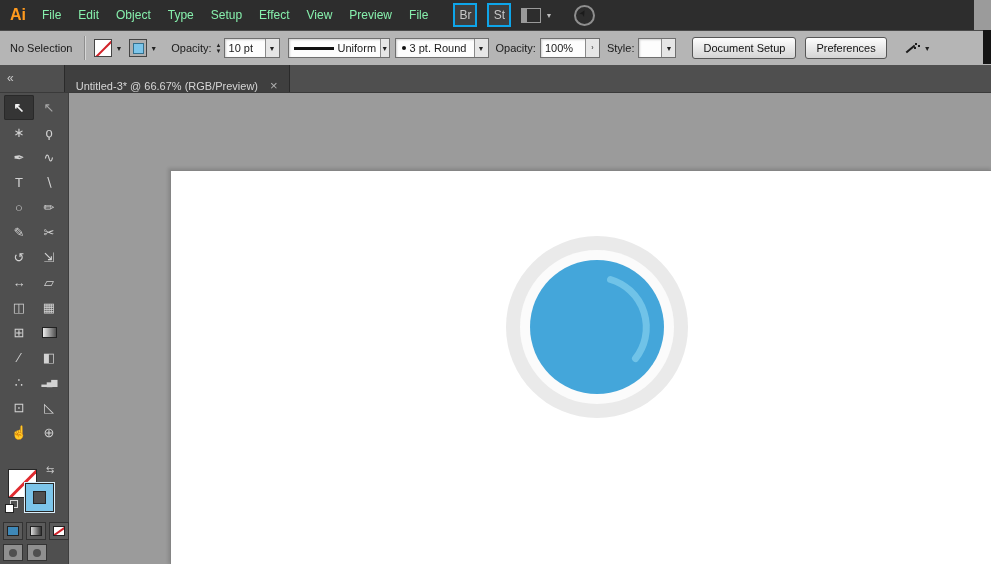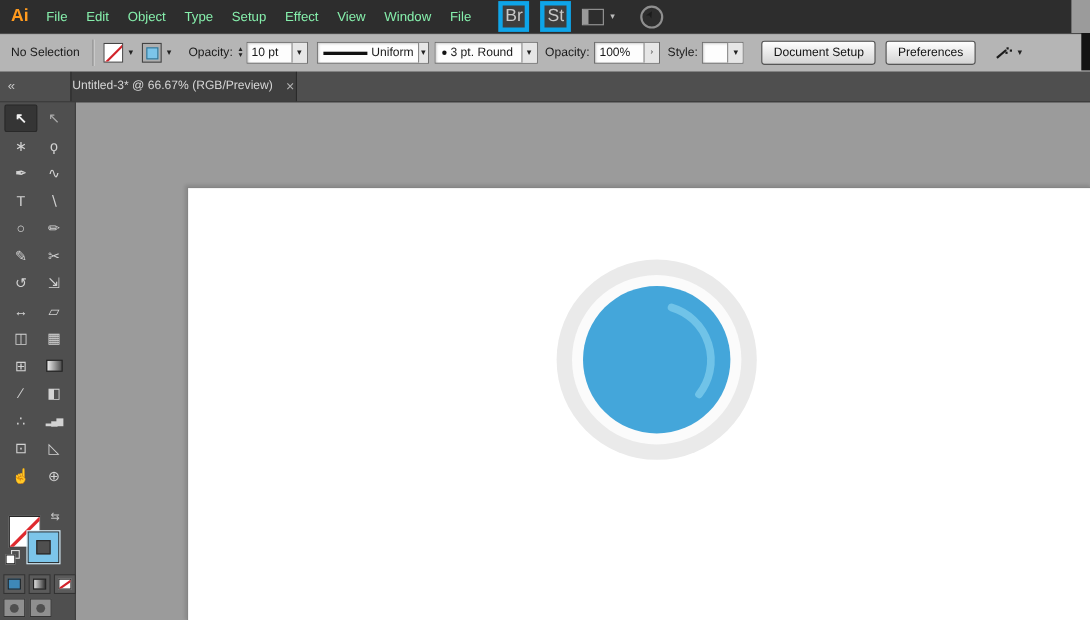--- a/index.html
+++ b/index.html
@@ -7,22 +7,22 @@
     width:991px;height:564px;overflow:hidden;position:relative;
     font-family:"Liberation Sans",sans-serif;background:#9B9B9B;
     -webkit-font-smoothing:antialiased;
   }
   
   .menubar{position:absolute;top:0;left:0;width:974px;height:30px;background:#2D2D2D;
     display:flex;align-items:center;z-index:30;}
   .logo{color:#FF9A1E;font-weight:bold;font-size:16px;margin:0 16px 0 10px;}
   .menu-item{color:#86efac;font-size:12px;margin-right:17px;cursor:default;}
   .mb-buttons{display:flex;align-items:center;margin-left:8px;}
-  .sq-btn{width:20px;height:20px;border:4px solid #0ea5e9;background:#3E3E3E;color:#C8C8C8;
-    font-size:16px;display:flex;align-items:center;justify-content:center;margin-right:10px;}
+  .sq-btn{width:20px;height:20px;border:2px solid #0ea5e9;background:#3E3E3E;color:#C8C8C8;
+    font-size:12px;display:flex;align-items:center;justify-content:center;margin-right:10px;}
   .ws-icon{width:18px;height:13px;border:1px solid #9A9A9A;position:relative;margin-right:4px;}
   .ws-icon::before{content:"";position:absolute;left:0;top:0;width:5px;height:100%;background:#9A9A9A;}
   .mb-caret{font-size:7px;color:#BBB;margin-right:22px;}
   .touch-icon{width:17px;height:17px;border:2px solid #8F8F8F;border-radius:50%;position:relative;}
   .touch-icon::after{content:"➤";position:absolute;left:3px;top:1px;font-size:9px;color:#1B1B1B;
     transform:rotate(-60deg);}
   
   .controlbar{position:absolute;top:30px;left:0;width:991px;height:34px;background:#B5B5B5;
     border-top:1px solid #4A4A4A;display:flex;align-items:center;font-size:11px;color:#1A1A1A;z-index:29;}
   .win-edge{position:absolute;top:30px;right:0;width:8px;height:34px;background:#141414;z-index:31;}
@@ -58,21 +58,21 @@
   .sel-similar{display:flex;align-items:center;margin-left:16px;}
   .wand{width:15px;height:15px;position:relative;margin-right:3px;}
   .wand::before{content:"";position:absolute;left:2px;top:7px;width:11px;height:2px;background:#1C1C1C;
     transform:rotate(-40deg);}
   .wand::after{content:"";position:absolute;right:1px;top:2px;width:2px;height:2px;background:#1C1C1C;
     box-shadow:3px 2px 0 #1C1C1C,-1px 4px 0 #1C1C1C;}
   
   .tabbar{position:absolute;top:64px;left:0;width:991px;height:28px;background:#4F4F4F;
     border-bottom:1px solid #3A3A3A;display:flex;align-items:stretch;z-index:28;}
   .collapse{align-self:center;color:#C9C9C9;font-size:12px;margin-left:7px;line-height:12px;}
-  .doc-tab{margin-left:50px;background:#3F3F3F;display:flex;align-items:center;padding:0 1px;
+  .doc-tab{margin-left:50px;background:#3F3F3F;display:flex;align-items:flex-end;padding:0 11px;
     border-left:1px solid #2A2A2A;border-right:1px solid #2A2A2A;color:#D6D6D6;font-size:11px;}
   .tab-close{margin-left:12px;color:#B2B2B2;font-size:13px;line-height:13px;}
   
   .toolbar{position:absolute;top:92px;left:0;width:68px;bottom:0;background:#4F4F4F;
     border-right:1px solid #3E3E3E;z-index:27;}
   .tool-grid{display:grid;grid-template-columns:30px 30px;justify-content:center;padding-top:3px;}
   .tool{height:25px;display:flex;align-items:center;justify-content:center;color:#D2D2D2;font-size:13px;}
   .tool.selected{background:#353535;box-shadow:inset 0 0 0 1px #292929;border-radius:2px;}
   .tool.selected span{color:#F2F2F2;font-weight:bold;}
   .tool[data-name="direct-selection-tool"] span{color:#A8A8A8;}
@@ -117,21 +117,21 @@
 <div class="menubar" data-name="menu-bar">
   <span class="logo" data-name="illustrator-logo">Ai</span>
   <div id="menu-items" data-name="menu-items" style="display:flex;align-items:center;">
       <span class="menu-item" data-name="menu-file">File</span>
       <span class="menu-item" data-name="menu-edit">Edit</span>
       <span class="menu-item" data-name="menu-object">Object</span>
       <span class="menu-item" data-name="menu-type">Type</span>
       <span class="menu-item" data-name="menu-select">Setup</span>
       <span class="menu-item" data-name="menu-effect">Effect</span>
       <span class="menu-item" data-name="menu-view">View</span>
-      <span class="menu-item" data-name="menu-window">Window</span>
+      <span class="menu-item" data-name="menu-window">Preview</span>
       <span class="menu-item" data-name="menu-help">File</span>
     </div>
   <div class="mb-buttons" data-name="app-bar-buttons">
     <span class="sq-btn" data-name="bridge-button">Br</span>
     <span class="sq-btn" data-name="stock-button">St</span>
     <span class="ws-icon" data-name="workspace-switcher-icon"></span>
     <span class="mb-caret" data-name="workspace-caret-icon">▼</span>
     <span class="touch-icon" data-name="touch-workspace-icon"></span>
   </div>
 </div>

